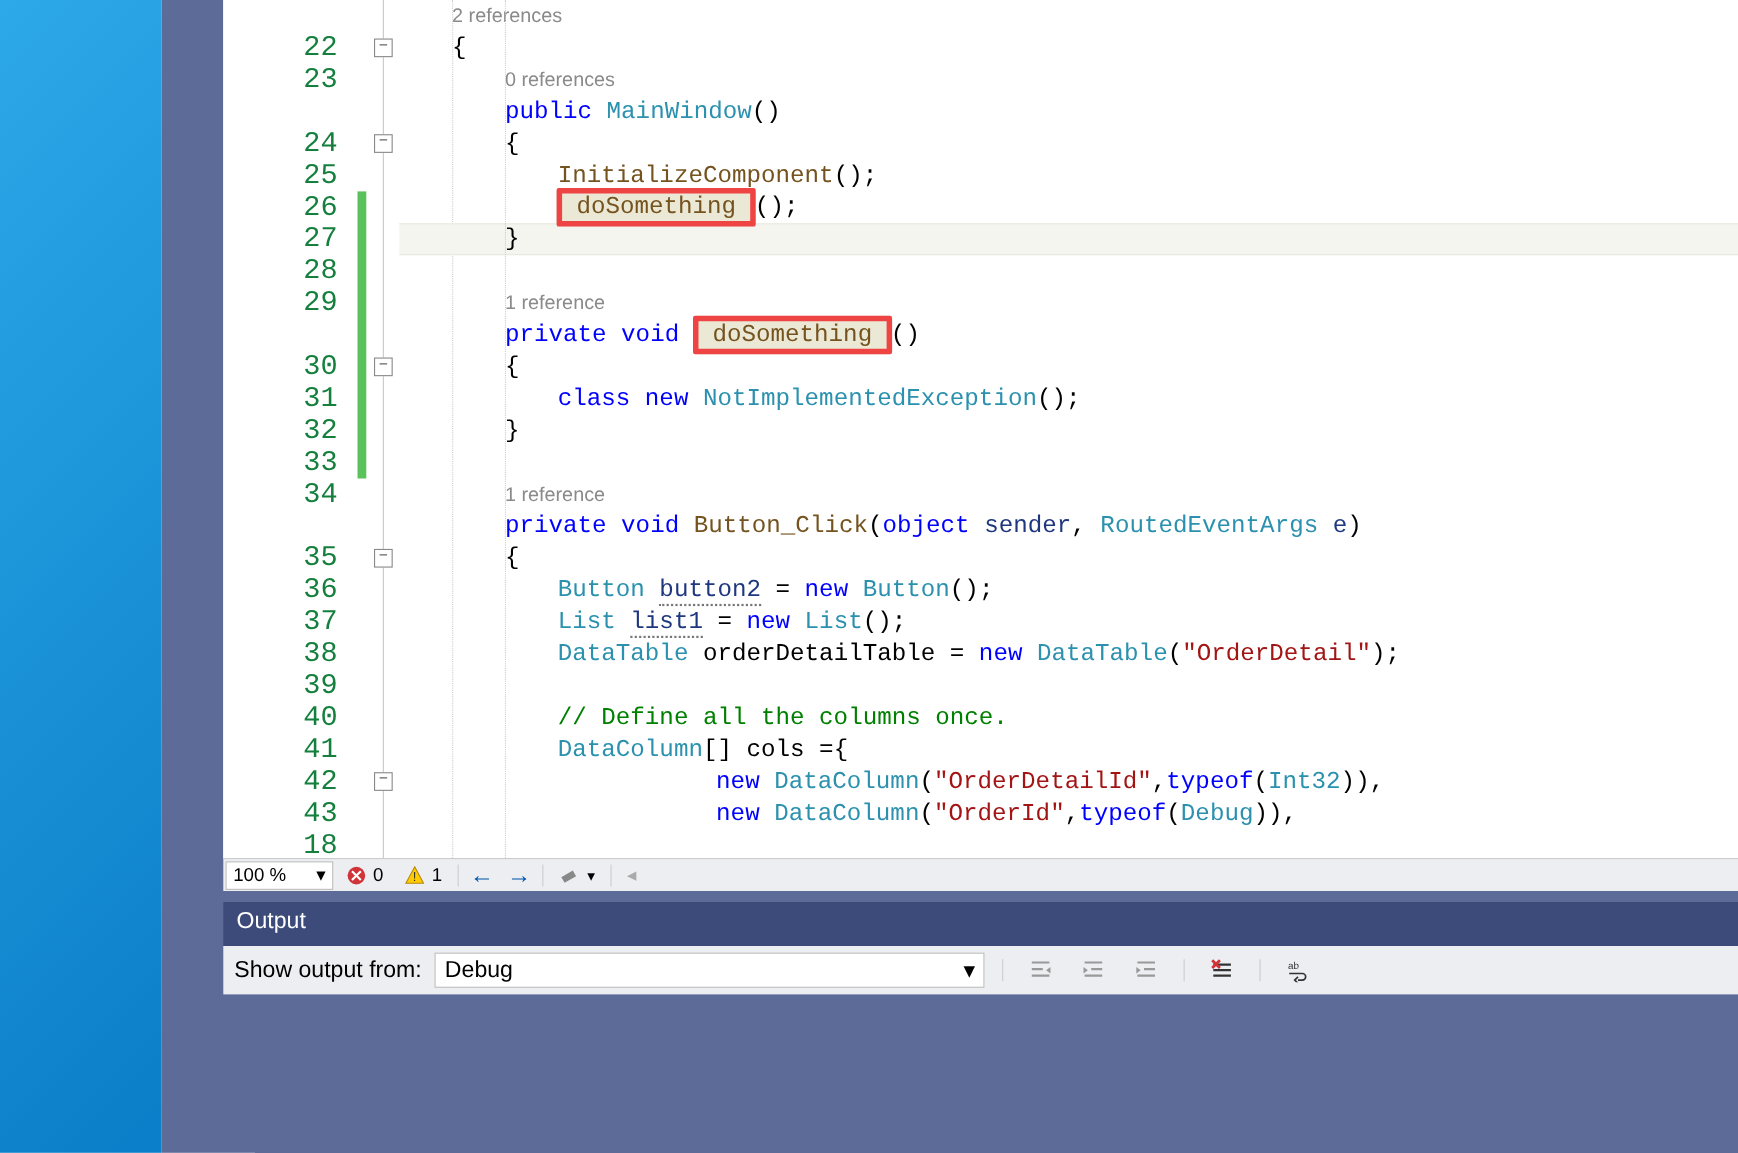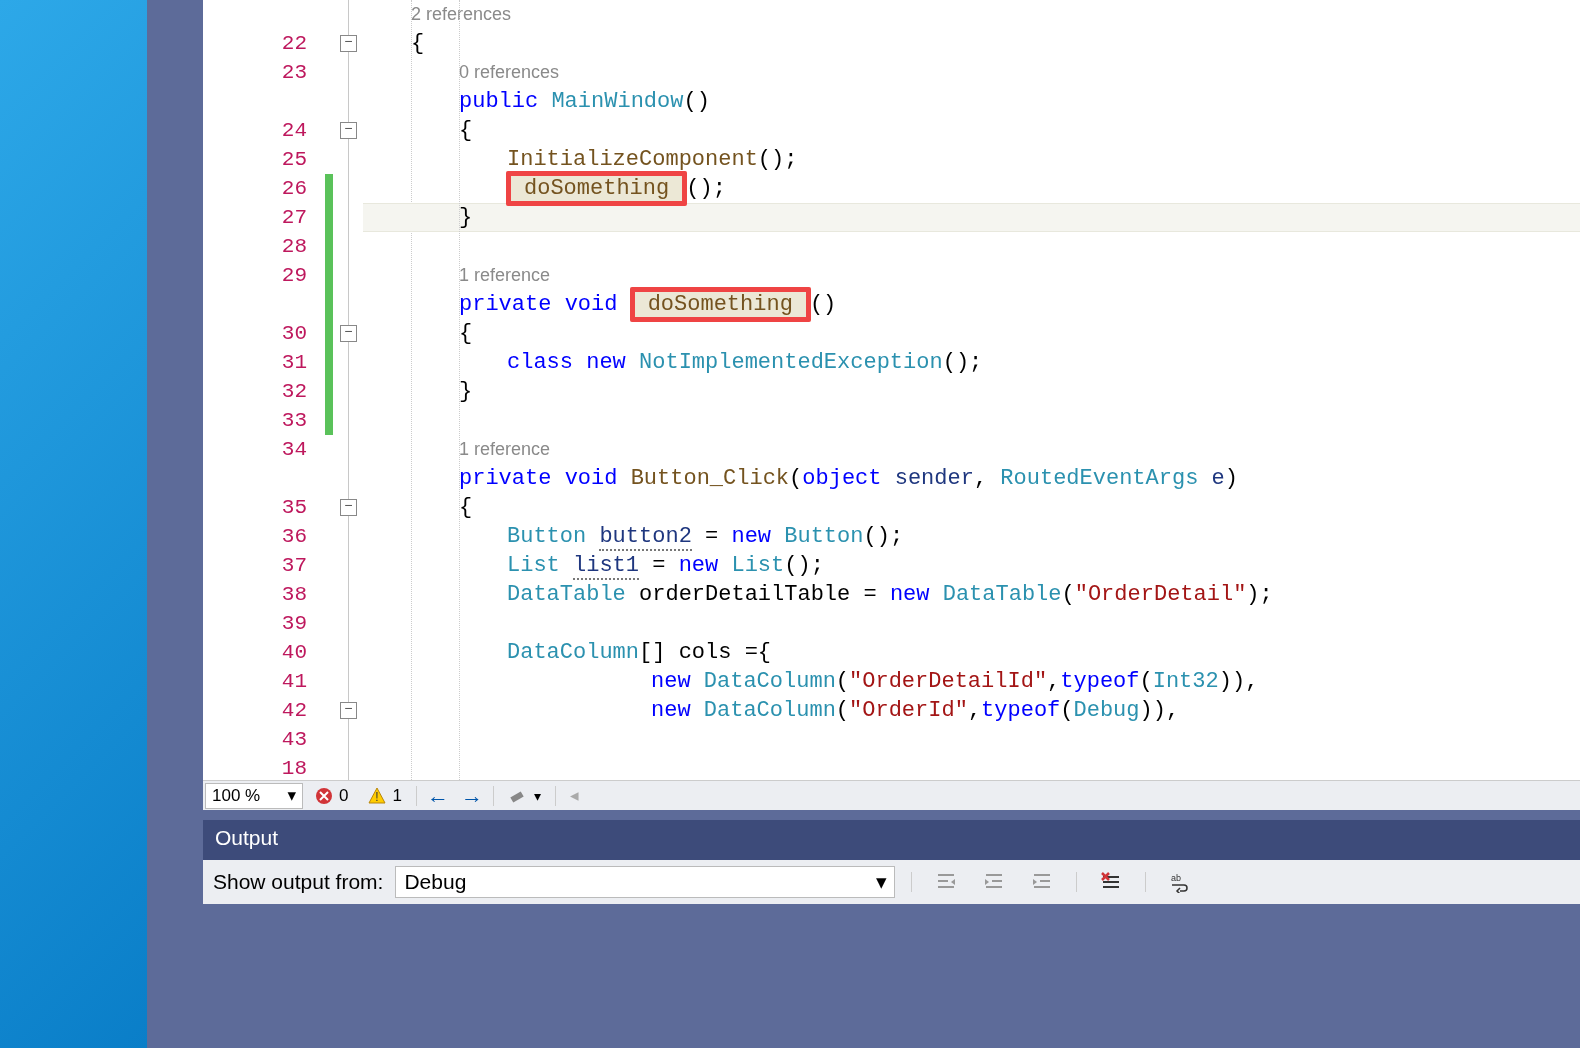--- a/index.html
+++ b/index.html
@@ -27,25 +27,25 @@
   left: 56px; top: 0; right: 0; height: 780px;
   background: #fff;
 }
 .gutter {
   position: absolute;
   left: 0; top: 0; width: 122px; height: 100%;
   background: #fff;
   text-align: right;
 }
 .line-number {
-  color: #be185d;
+  color: #15803d;
   padding-right: 18px;
   height: 29px;
   line-height: 29px;
-  font-size: 21px;
+  font-size: 26px;
 }
 .change-bar {
   position: absolute;
   left: 122px; top: 0; width: 10px; height: 100%;
 }
 .change {
   position: absolute;
   width: 8px;
   background: #5ac25a;
 }
@@ -238,20 +238,21 @@
         <div class="code-line" style="padding-left: 144px;"><span class="kw">class </span><span class="kw">new </span><span class="type">NotImplementedException</span><span class="punct">();</span></div>
         <div class="code-line" style="padding-left: 96px;"><span class="punct">}</span></div>
         <div class="code-line" style="padding-left: 48px;"></div>
         <div class="codelens" style="padding-left: 96px;">1 reference</div>
         <div class="code-line" style="padding-left: 96px;"><span class="kw">private </span><span class="kw">void </span><span class="method">Button_Click</span><span class="punct">(</span><span class="kw">object </span><span class="var">sender</span><span class="punct">, </span><span class="type">RoutedEventArgs</span><span class="var"> e</span><span class="punct">)</span></div>
         <div class="code-line" style="padding-left: 96px;"><span class="punct">{</span></div>
         <div class="code-line" style="padding-left: 144px;"><span class="type">Button</span><span class="punct"> </span><span class="var squiggle">button2</span><span class="punct"> = </span><span class="kw">new </span><span class="type">Button</span><span class="punct">();</span></div>
         <div class="code-line" style="padding-left: 144px;"><span class="type">List</span><span class="punct"> </span><span class="var squiggle">list1</span><span class="punct"> = </span><span class="kw">new </span><span class="type">List</span><span class="punct">();</span></div>
         <div class="code-line" style="padding-left: 144px;"><span class="type">DataTable</span><span class="punct"> orderDetailTable = </span><span class="kw">new </span><span class="type">DataTable</span><span class="punct">(</span><span class="str">"OrderDetail"</span><span class="punct">);</span></div>
         <div class="code-line" style="padding-left: 48px;"></div>
+        <div class="code-line" style="padding-left: 144px;"><span class="comment">// Define all the columns once.</span></div>
         <div class="code-line" style="padding-left: 144px;"><span class="type">DataColumn</span><span class="punct">[] cols ={</span></div>
         <div class="code-line" style="padding-left: 288px;"><span class="kw">new </span><span class="type">DataColumn</span><span class="punct">(</span><span class="str">"OrderDetailId"</span><span class="punct">,</span><span class="kw">typeof</span><span class="punct">(</span><span class="type">Int32</span><span class="punct">)),</span></div>
         <div class="code-line" style="padding-left: 288px;"><span class="kw">new </span><span class="type">DataColumn</span><span class="punct">(</span><span class="str">"OrderId"</span><span class="punct">,</span><span class="kw">typeof</span><span class="punct">(</span><span class="type">Debug</span><span class="punct">)),</span></div>
       </div>
   </div>
 
   <div class="statusbar">
     <div class="zoom-combo">
       <span>100 %</span>
       <span>▾</span>

